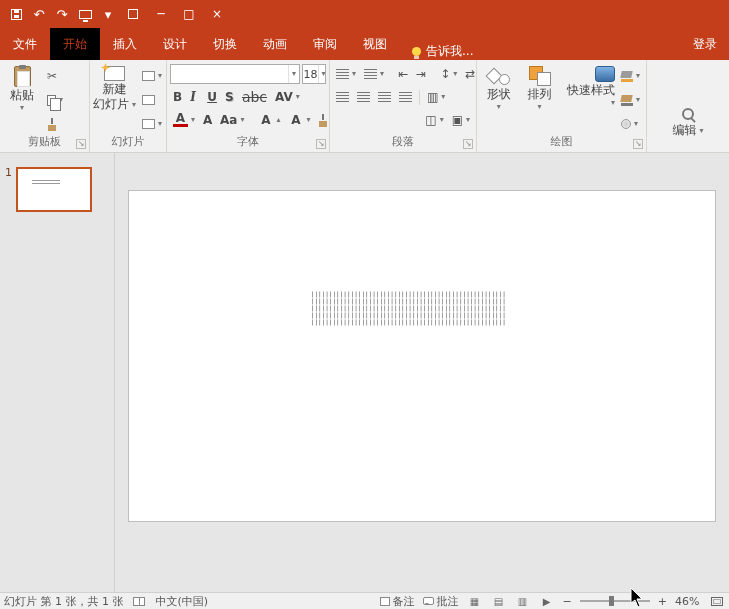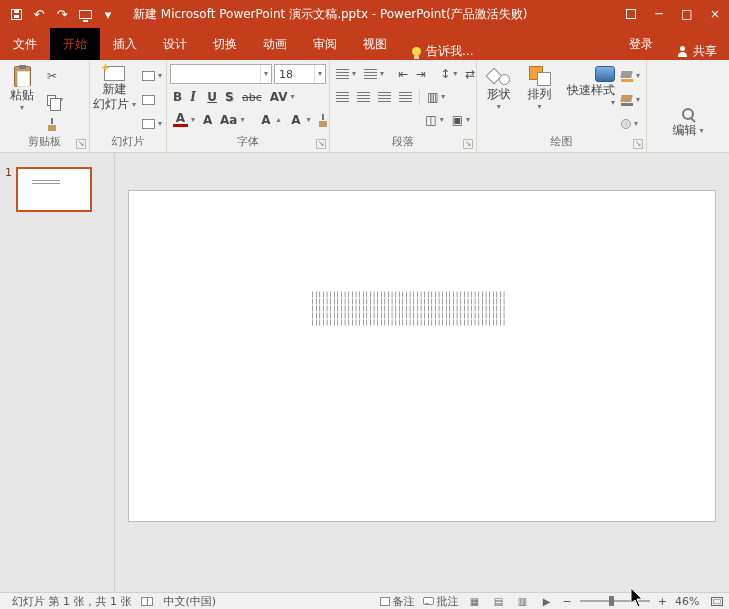--- a/index.html
+++ b/index.html
@@ -65,21 +65,21 @@
   .ico-newslide::before{content:"";position:absolute;left:-4px;top:-4px;width:9px;height:9px;background:#F5B63C;
     clip-path:polygon(50% 0,63% 35%,100% 50%,63% 65%,50% 100%,37% 65%,0 50%,37% 35%);}
   .i-slide{width:13px;height:10px;background:#fff;border:1px solid #8A8A8A;display:inline-block;}
   .combo{height:20px;border:1px solid #ABABAB;background:#fff;display:flex;align-items:center;
     font-size:11px;color:#444;padding-left:4px;}
   .combo .dd{margin-left:auto;align-self:stretch;display:flex;align-items:center;padding:0 3px;border-left:1px solid #E0E0E0;}
   .fb{font-size:12px;font-weight:bold;color:#4a4a4a;min-width:15px;text-align:center;}
   .fb.i{font-style:italic;font-family:"DejaVu Serif",serif;}
   .fb.u{text-decoration:underline;}
   .fb.s{text-shadow:1px 1px 0 #bbb;}
-  .fb.strike{text-decoration:line-through;font-weight:normal;font-size:11px;}
+  .fb.strike{text-decoration:line-through;font-weight:normal;font-size:14px;}
   .fb.colr{border-bottom:3px solid #C00000;line-height:11px;}
   .i-hlines{width:13px;height:10px;display:inline-block;
     background:repeating-linear-gradient(to bottom,#777 0 1px,transparent 1px 3px);}
   .ico-shapes{width:26px;height:20px;position:relative;}
   .ico-shapes::before{content:"";position:absolute;left:2px;top:4px;width:10px;height:10px;border:1px solid #8A8A8A;transform:rotate(45deg);background:#fff;}
   .ico-shapes::after{content:"";position:absolute;right:2px;bottom:1px;width:9px;height:9px;border:1px solid #8A8A8A;border-radius:50%;background:#fff;}
   .ico-arrange{width:22px;height:20px;position:relative;}
   .ico-arrange::before{content:"";position:absolute;left:0;top:0;width:12px;height:12px;background:#F0A13C;border:1px solid #B97A1F;}
   .ico-arrange::after{content:"";position:absolute;right:0;bottom:0;width:12px;height:12px;background:#fff;border:1px solid #8A8A8A;}
   .ico-qstyle{width:20px;height:16px;border-radius:3px;background:linear-gradient(#7FB2E5,#3B6EA5);border:1px solid #2F5E91;}
@@ -105,21 +105,21 @@
   .canvas-area{height:412px;position:relative;}
   .slide{position:absolute;left:13px;top:37px;width:588px;height:332px;background:#fff;
     border:1px solid #BEBEBE;}
   .ph-text{position:absolute;left:50%;top:99px;transform:translateX(-57%);}
   .ph-line{font-family:"DejaVu Sans Mono",monospace;font-size:6px;line-height:7px;color:#4a4a4a;white-space:nowrap;}
   .notes{height:27px;background:#EFEFEF;border-top:1px solid #C9C9C9;display:flex;align-items:center;
     padding-left:11px;color:#595959;font-size:12px;}
 
   
   .statusbar{height:17px;background:#F0F0F0;border-top:1px solid #D0D0D0;display:flex;align-items:center;
-    font-size:11px;color:#555;padding-left:12px;gap:10px;overflow:hidden;}
+    font-size:11px;color:#555;padding-left:4px;gap:10px;overflow:hidden;}
   .sb-right{margin-left:auto;display:flex;align-items:center;gap:8px;padding-right:6px;}
   .sb-item{display:flex;align-items:center;gap:3px;white-space:nowrap;}
   .ico-spell{width:12px;height:9px;background:#fff;border:1px solid #888;position:relative;}
   .ico-spell::before{content:"";position:absolute;left:50%;top:0;width:1px;height:100%;background:#888;}
   .ico-note{width:10px;height:9px;border:1px solid #888;background:#fff;}
   .ico-comment{width:11px;height:8px;border:1px solid #888;border-radius:2px;background:#fff;position:relative;}
   .ico-comment::after{content:"";position:absolute;left:1px;bottom:-3px;border:2px solid transparent;border-top-color:#888;}
   .view-glyph{font-size:10px;color:#666;width:16px;text-align:center;}
   .zoom-slider{width:70px;height:12px;position:relative;}
   .zoom-track{position:absolute;left:0;top:5px;width:100%;height:2px;background:#A9A9A9;}
@@ -139,21 +139,20 @@
       <span class="qat-btn">
           <span class="ico-save"></span>
         </span>
       <span class="qat-btn">↶</span>
       <span class="qat-btn">↷</span>
       <span class="qat-btn">
           <span class="ico-screen"></span>
         </span>
       <span class="qat-btn">▾</span>
     </div>
-    <div class="win-title">新建 Microsoft PowerPoint 演示文稿.pptx - PowerPoint(产品激活失败)</div>
     <div class="win-controls">
       <span class="win-btn">
           <span class="ico-ropts"></span>
         </span>
       <span class="win-btn">─</span>
       <span class="win-btn">□</span>
       <span class="win-btn">×</span>
     </div>
   </div>
 
@@ -164,24 +163,20 @@
     <div class="tab">设计</div>
     <div class="tab">切换</div>
     <div class="tab">动画</div>
     <div class="tab">审阅</div>
     <div class="tab">视图</div>
     <div class="tellme">
       <span class="ico-bulb"></span>
       <span>告诉我...</span>
     </div>
     <div class="signin">登录</div>
-    <div class="share">
-      <span class="ico-person"></span>
-      <span>共享</span>
-    </div>
   </div>
 
   <div class="ribbon">
 
     <div class="group" style="width:90px;">
       <div class="g-content">
         <div class="bigbtn" style="width:38px;">
           <span class="ico-paste"></span>
           <span class="bb-label">粘贴</span>
           <span class="dd">▾</span>
@@ -230,21 +225,21 @@
       <div class="g-label"><span>幻灯片</span></div>
     </div>
 
     <div class="group" style="width:163px;">
       <div class="g-content" style="flex-direction:column;gap:1px;">
         <div class="frow">
           <div class="combo" style="flex:1;">
             <span></span>
             <span class="dd">▾</span>
           </div>
-          <div class="combo" style="width:52px;">
+          <div class="combo" style="width:24px;justify-content:center;">
             <span>18</span>
             <span class="dd">▾</span>
           </div>
         </div>
         <div class="frow">
           <span class="sbtn fb">B</span>
           <span class="sbtn fb i">I</span>
           <span class="sbtn fb u">U</span>
           <span class="sbtn fb s">S</span>
           <span class="sbtn fb strike">abc</span>

